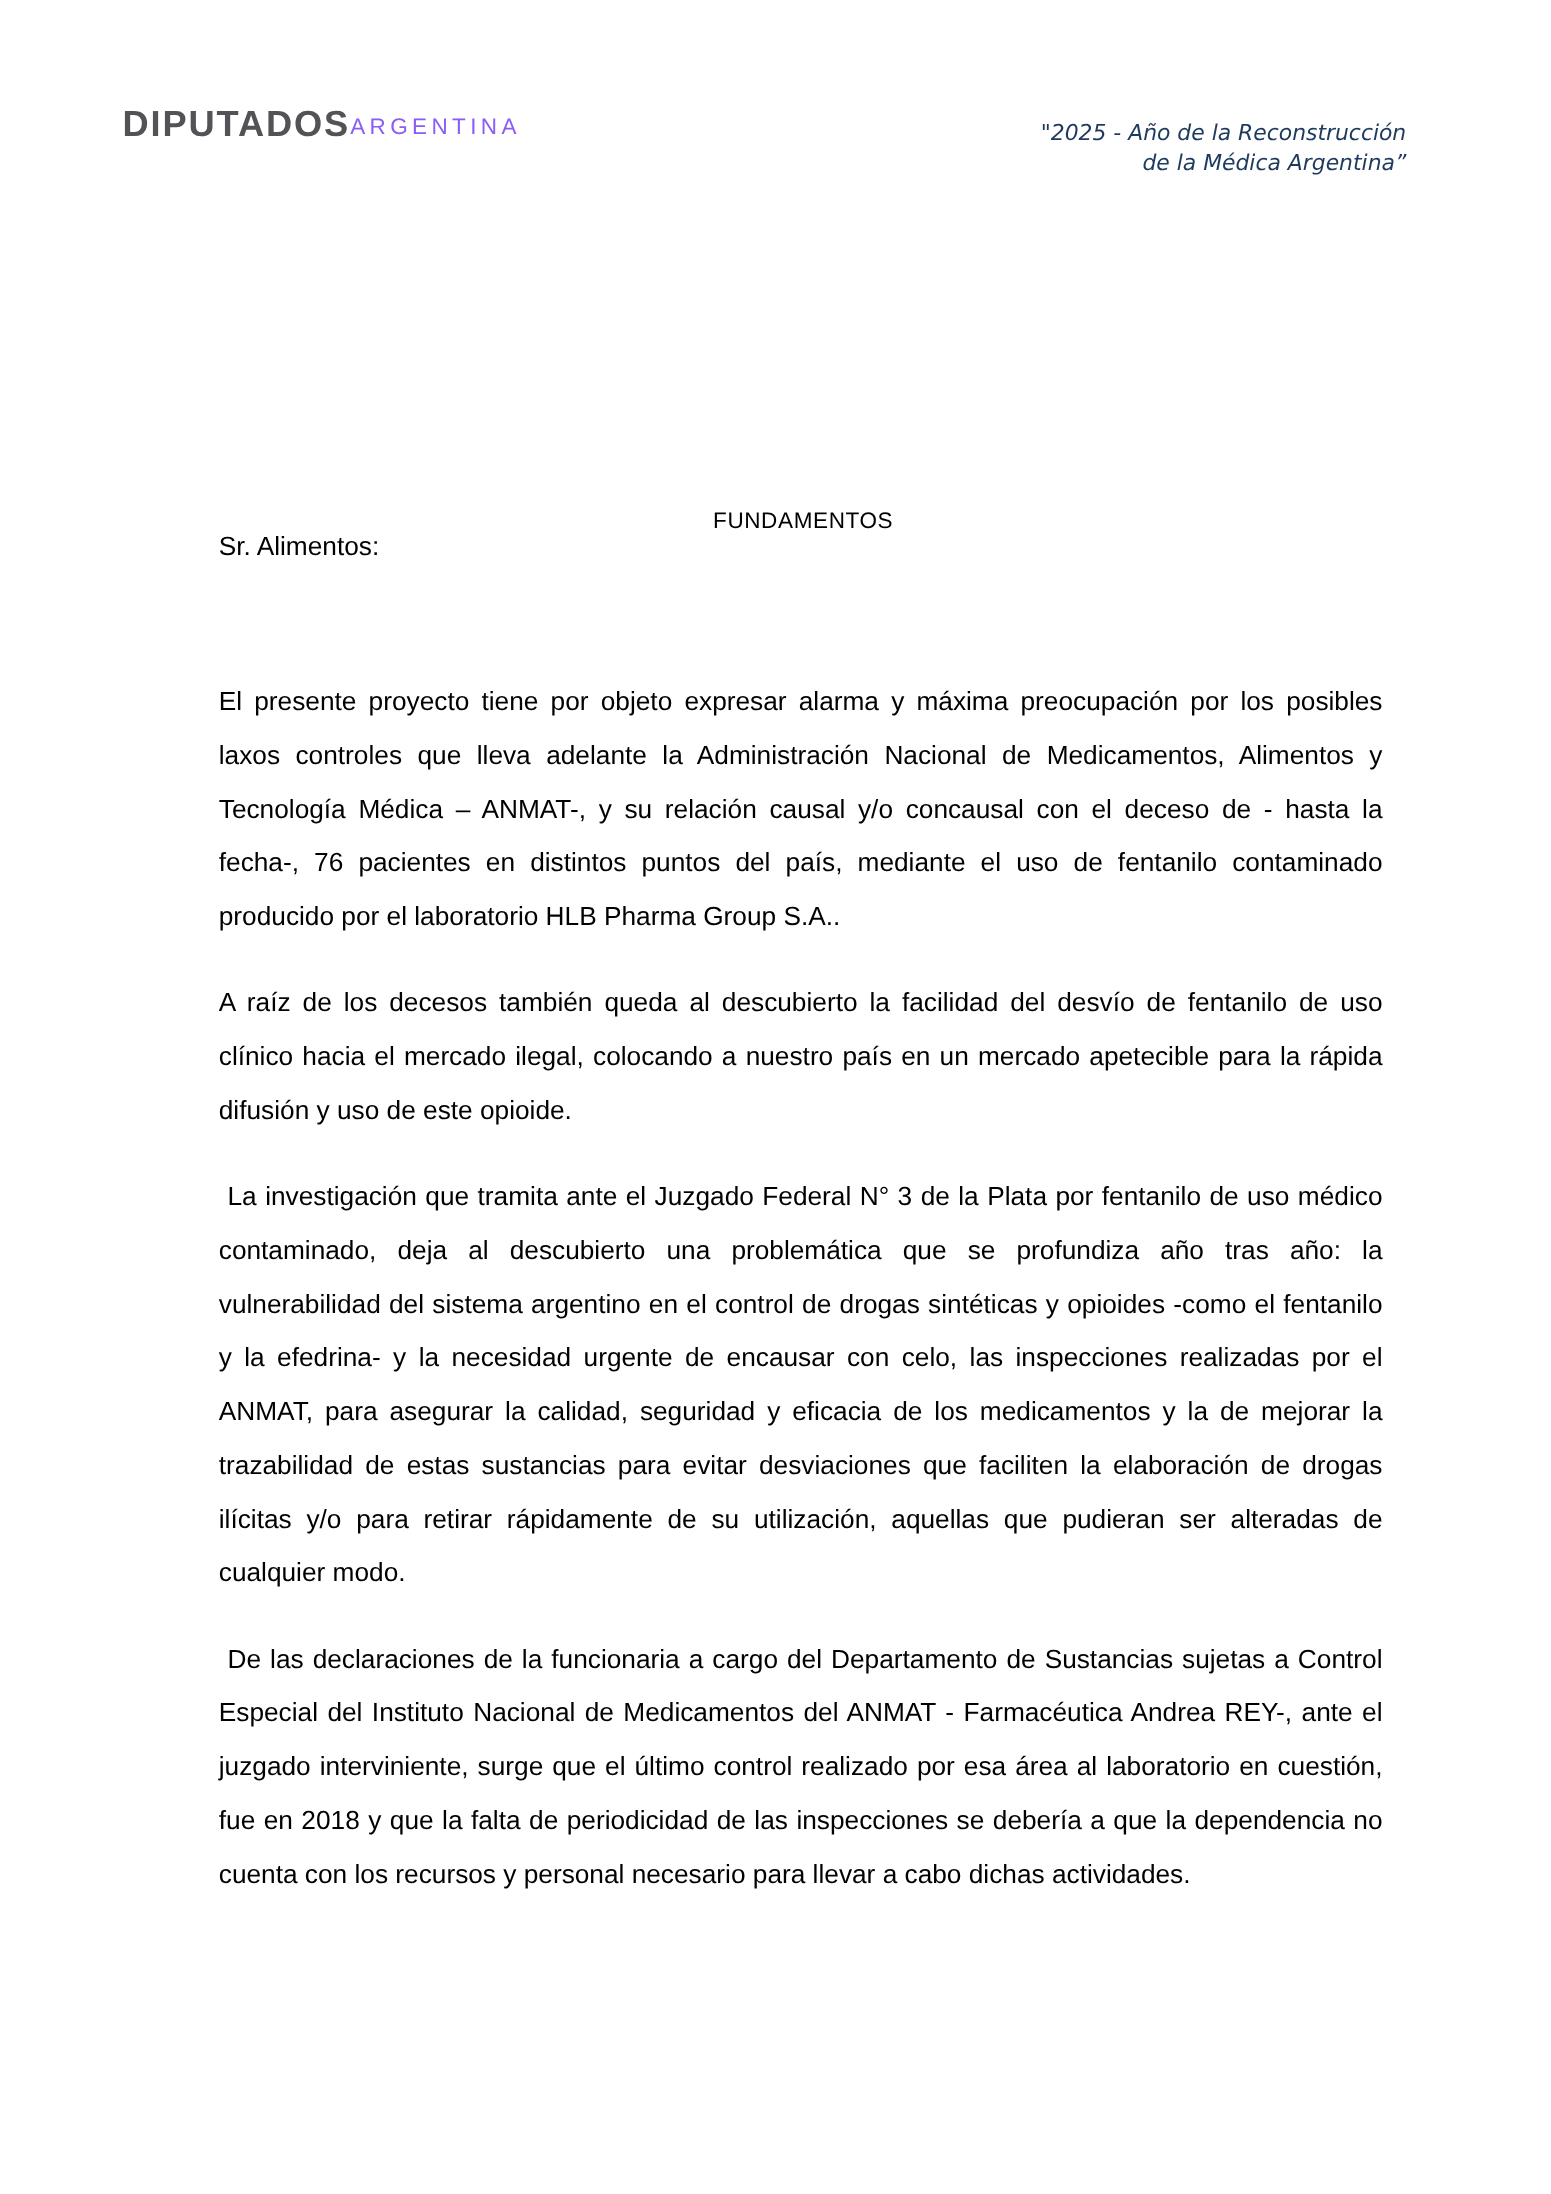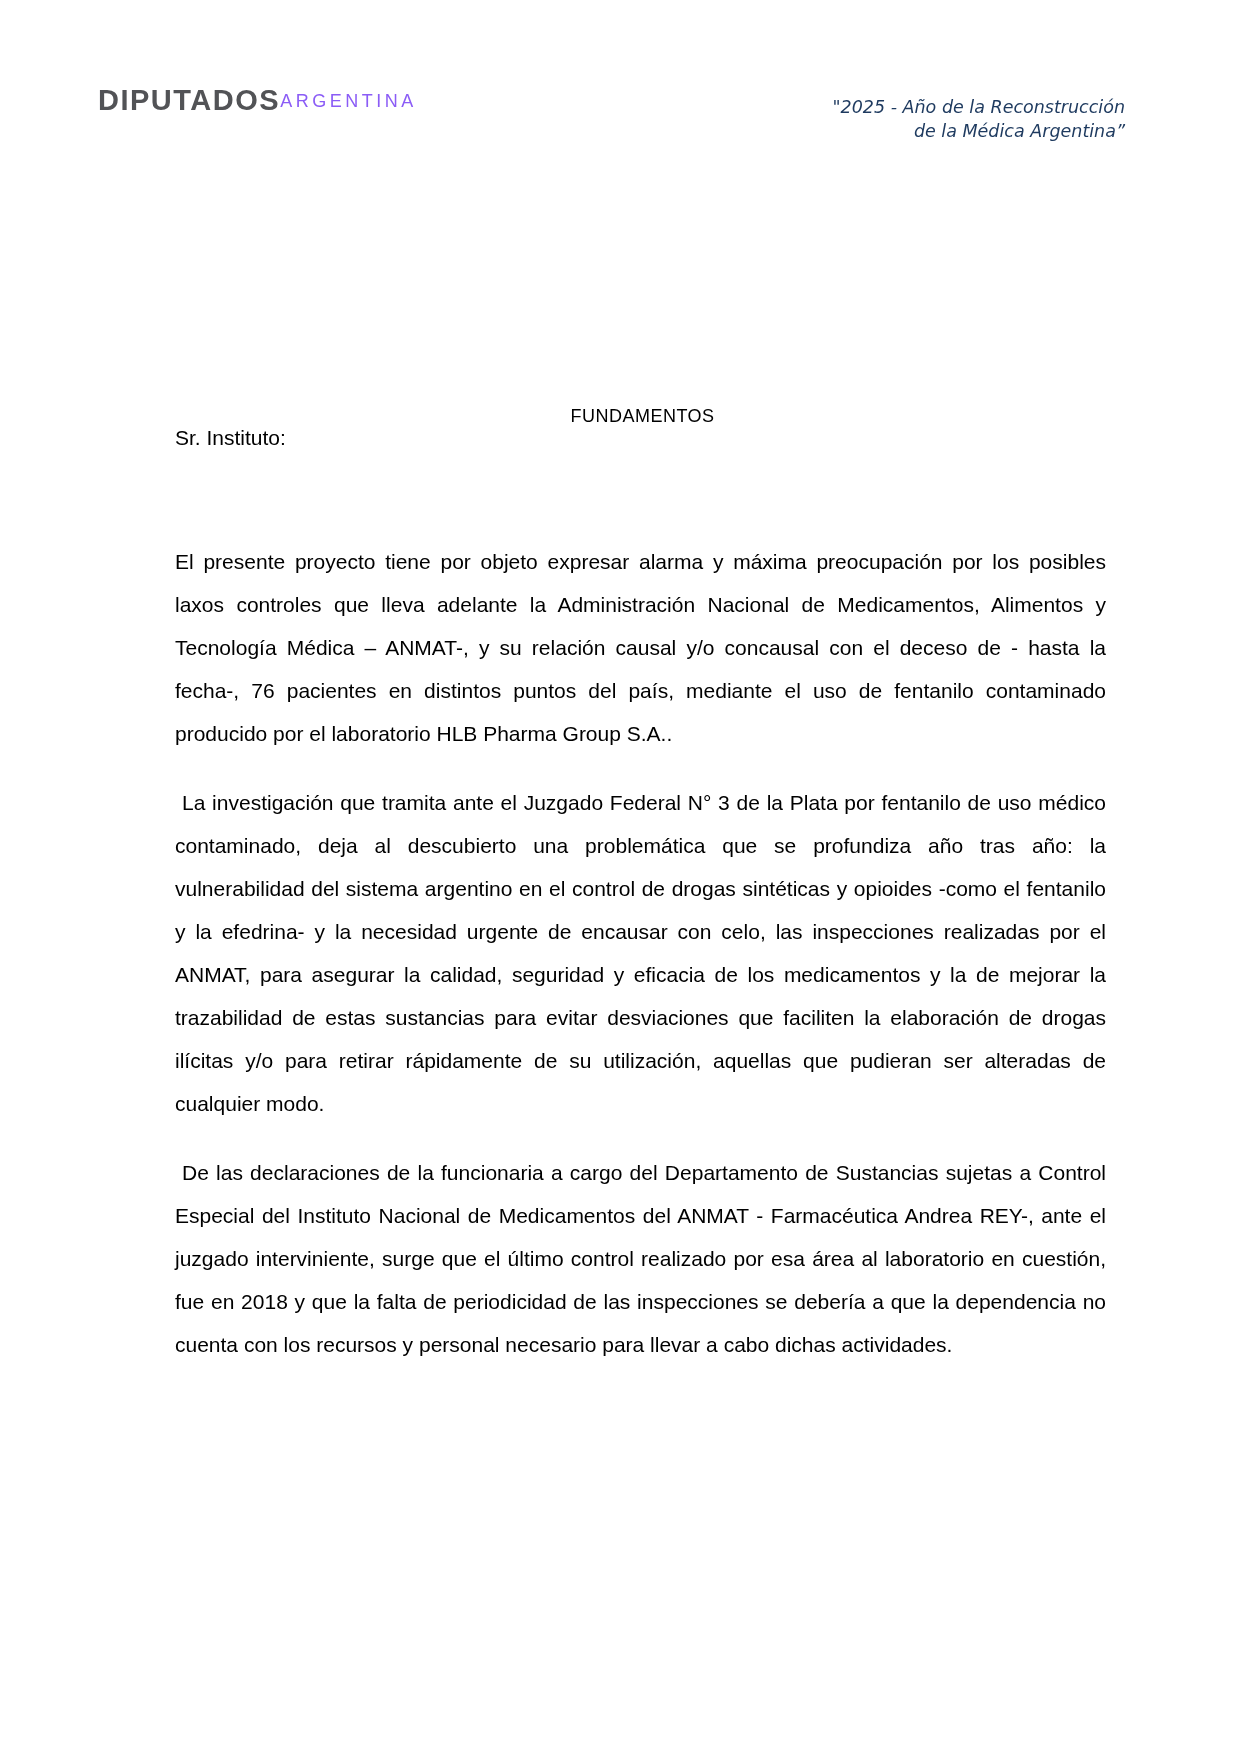--- a/index.html
+++ b/index.html
@@ -320,21 +320,22 @@
     <div class="logo-subtitle">ARGENTINA</div>
   </div>
 
   <div class="motto">
     <div>"2025 - Año de la Reconstrucción</div>
     <div>de la Médica Argentina”</div>
   </div>
 
   <div class="doc-title">FUNDAMENTOS</div>
 
-  <div class="salutation">Sr. Instituto:</div>
+  <div class="salutation">Sr. Alimentos:</div>
 
   <div class="body-text">
     <p>El presente proyecto tiene por objeto expresar alarma y máxima preocupación por los posibles laxos controles que lleva adelante la Administración Nacional de Medicamentos, Alimentos y Tecnología Médica – ANMAT-, y su relación causal y/o concausal con el deceso de - hasta la fecha-, 76 pacientes en distintos puntos del país, mediante el uso de fentanilo contaminado producido por el laboratorio HLB Pharma Group S.A..</p>
+    <p>A raíz de los decesos también queda al descubierto la facilidad del desvío de fentanilo de uso clínico hacia el mercado ilegal, colocando a nuestro país en un mercado apetecible para la rápida difusión y uso de este opioide.</p>
     <p class="indent-sm">La investigación que tramita ante el Juzgado Federal N° 3 de la Plata por fentanilo de uso médico contaminado, deja al descubierto una problemática que se profundiza año tras año: la vulnerabilidad del sistema argentino en el control de drogas sintéticas y opioides -como el fentanilo y la efedrina- y la necesidad urgente de encausar con celo, las inspecciones realizadas por el ANMAT, para asegurar la calidad, seguridad y eficacia de los medicamentos y la de mejorar la trazabilidad de estas sustancias para evitar desviaciones que faciliten la elaboración de drogas ilícitas y/o para retirar rápidamente de su utilización, aquellas que pudieran ser alteradas de cualquier modo.</p>
     <p class="indent-sm">De las declaraciones de la funcionaria a cargo del Departamento de Sustancias sujetas a Control Especial del Instituto Nacional de Medicamentos del ANMAT - Farmacéutica Andrea REY-, ante el juzgado interviniente, surge que el último control realizado por esa área al laboratorio en cuestión, fue en 2018 y que la falta de periodicidad de las inspecciones se debería a que la dependencia no cuenta con los recursos y personal necesario para llevar a cabo dichas actividades.</p>
   </div>
 
 </div>
 
 </body></html>

